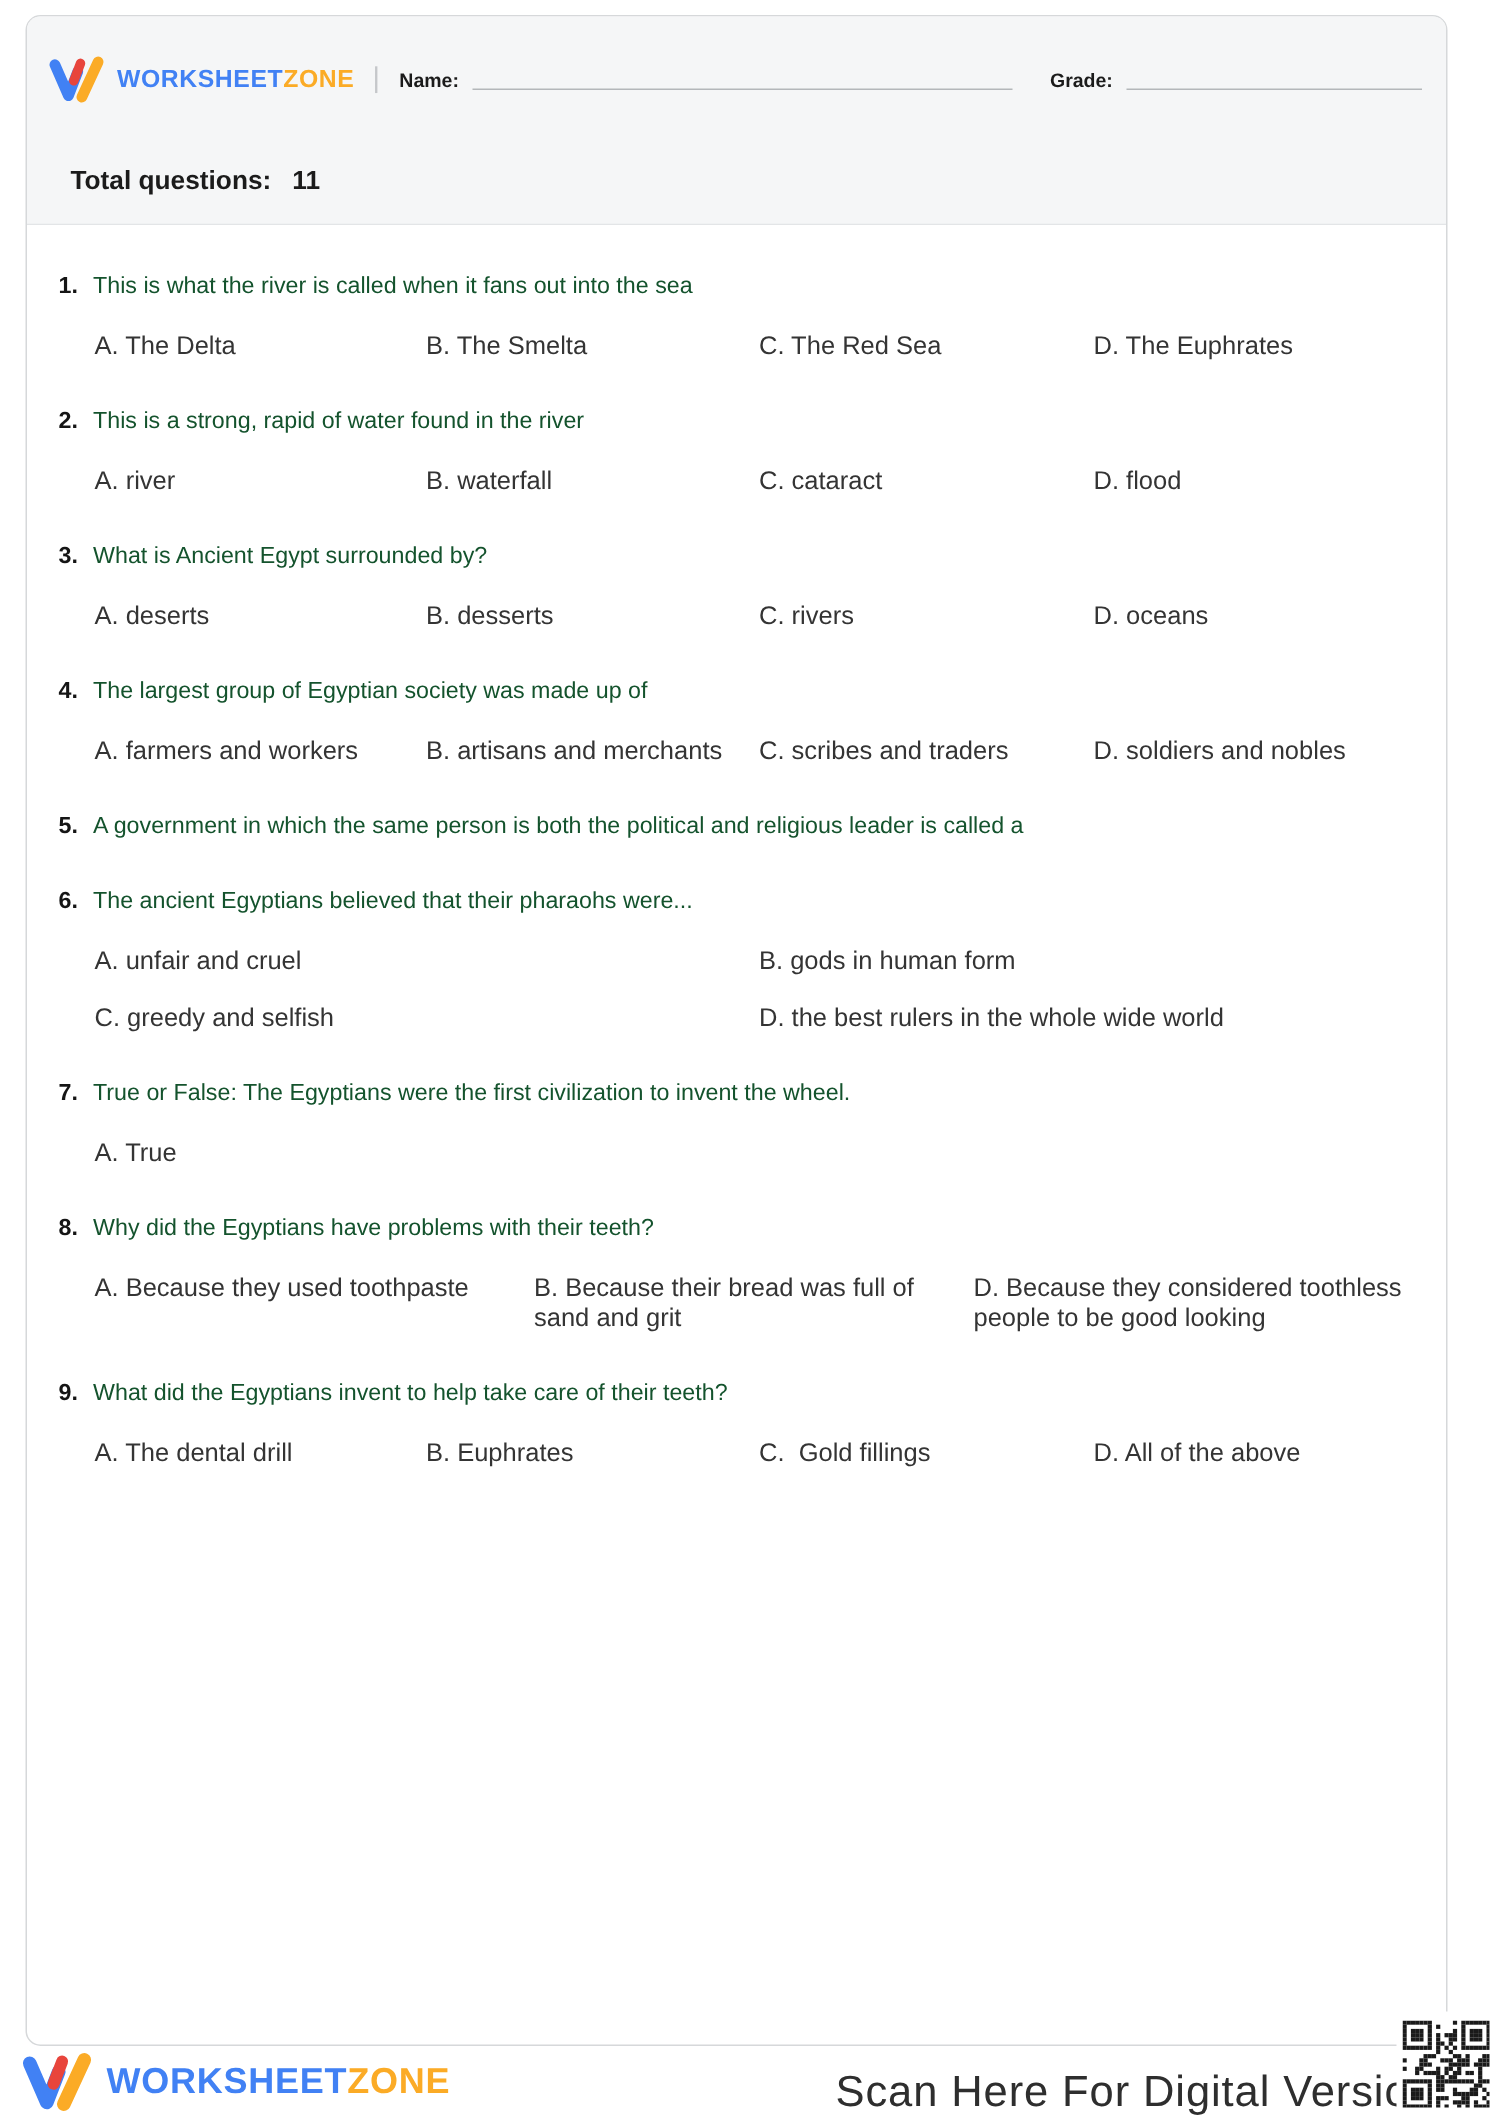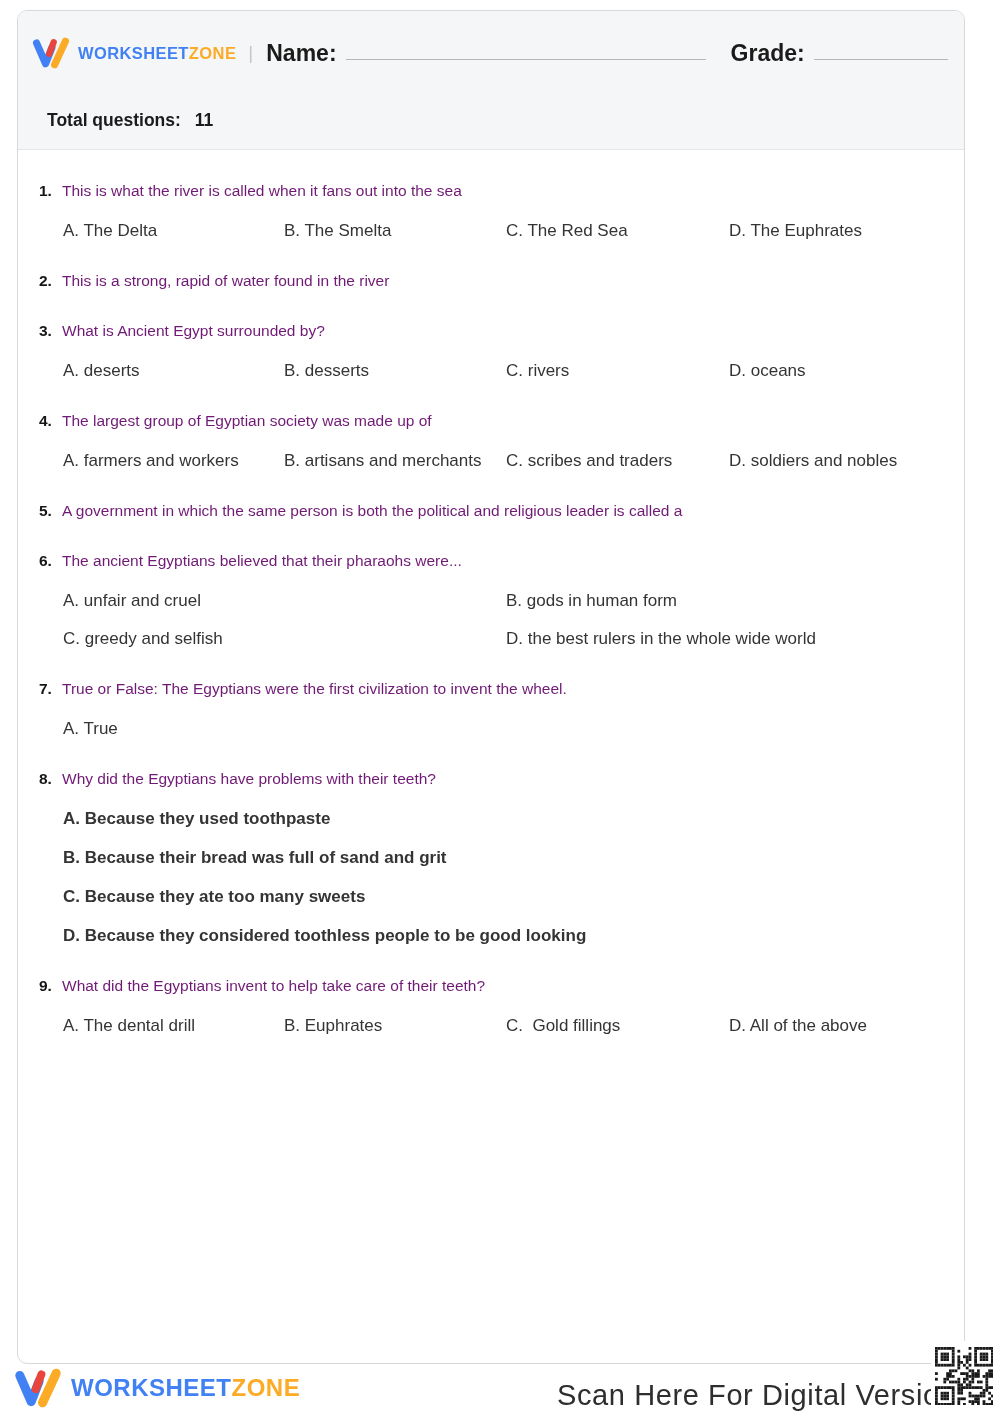--- a/index.html
+++ b/index.html
@@ -20,41 +20,41 @@
   .header-row1 {
     position: absolute; left: 13px; right: 16px; top: 22px;
     display: flex; align-items: center; height: 40px;
   }
   .logo { display: flex; align-items: center; }
   .logo-mark { width: 40px; height: 36px; flex: 0 0 auto; }
   .logo-text { font-size: 16.5px; font-weight: 700; letter-spacing: 0.4px; margin-left: 7px; white-space: nowrap; }
   .logo-text .primary { color: #4181f4; }
   .logo-text .secondary { color: #fbab26; }
   .header-divider { color: #c5c7ca; font-size: 19px; font-weight: 300; margin: 0 13px 0 12px; }
-  .field-label { font-size: 23px; font-weight: 700; color: #1b1b1b; white-space: nowrap; }
+  .field-label { font-size: 13px; font-weight: 700; color: #1b1b1b; white-space: nowrap; }
   .write-line { border-bottom: 1.5px solid #b4b7ba; height: 20px; align-self: flex-start; margin-top: 7px; }
   .name-line { width: 360px; margin-left: 9px; }
   .grade-label { margin-left: 25px; }
   .grade-line { flex: 1; margin-left: 9px; }
   .header-row2 {
     position: absolute; left: 29px; top: 99px;
     font-size: 17.5px; font-weight: 700; color: #1b1b1b;
   }
   .total-value { margin-left: 14px; }
 
   
   .questions { padding: 31px 22px 0 21px; }
   .question { margin-bottom: 30px; }
   .q-head { display: flex; font-size: 15.5px; line-height: 20px; }
   .q-num { width: 23px; flex: 0 0 auto; font-weight: 700; color: #151515; }
-  .q-text { flex: 1; color: #701a75; }
+  .q-text { flex: 1; color: #14532d; }
   .opts { margin-left: 24px; margin-top: 20px; font-size: 17px; line-height: 20px; color: #343434; }
   .opts.cols4 { display: grid; grid-template-columns: 221px 222px 223px 1fr; }
   .opts.cols2 { display: grid; grid-template-columns: 443px 1fr; row-gap: 18px; }
-  .opts.rows1 { display: grid; grid-template-columns: 1fr; row-gap: 19px; font-weight: bold; }
+  .opts.rows1 { display: grid; grid-template-columns: 1fr 1fr 1fr; row-gap: 19px; }
   .opt { white-space: pre-wrap; }
 
   
   .footer-logo { position: absolute; left: 13px; top: 1365px; display: flex; align-items: center; }
   .footer-logo .logo-mark { width: 50px; height: 46px; }
   .footer-logo .logo-text { font-size: 24px; letter-spacing: 0.5px; margin-left: 8px; }
   .scan-text {
     position: absolute; left: 557px; top: 1379px;
     font-size: 29px; color: #2e2e2e; letter-spacing: 0.6px; white-space: nowrap;
   }
@@ -103,20 +103,26 @@
           <div class="opt">B. The Smelta</div>
           <div class="opt">C. The Red Sea</div>
           <div class="opt">D. The Euphrates</div>
         </div>
       </div>
       <div class="question">
         <div class="q-head">
           <span class="q-num">2.</span>
           <span class="q-text">This is a strong, rapid of water found in the river</span>
         </div>
+        <div class="opts cols4">
+          <div class="opt">A. river</div>
+          <div class="opt">B. waterfall</div>
+          <div class="opt">C. cataract</div>
+          <div class="opt">D. flood</div>
+        </div>
       </div>
       <div class="question">
         <div class="q-head">
           <span class="q-num">3.</span>
           <span class="q-text">What is Ancient Egypt surrounded by?</span>
         </div>
         <div class="opts cols4">
           <div class="opt">A. deserts</div>
           <div class="opt">B. desserts</div>
           <div class="opt">C. rivers</div>
@@ -163,21 +169,20 @@
         </div>
       </div>
       <div class="question">
         <div class="q-head">
           <span class="q-num">8.</span>
           <span class="q-text">Why did the Egyptians have problems with their teeth?</span>
         </div>
         <div class="opts rows1">
           <div class="opt">A. Because they used toothpaste</div>
           <div class="opt">B. Because their bread was full of sand and grit</div>
-          <div class="opt">C. Because they ate too many sweets</div>
           <div class="opt">D. Because they considered toothless people to be good looking</div>
         </div>
       </div>
       <div class="question">
         <div class="q-head">
           <span class="q-num">9.</span>
           <span class="q-text">What did the Egyptians invent to help take care of their teeth?</span>
         </div>
         <div class="opts cols4">
           <div class="opt">A. The dental drill</div>

